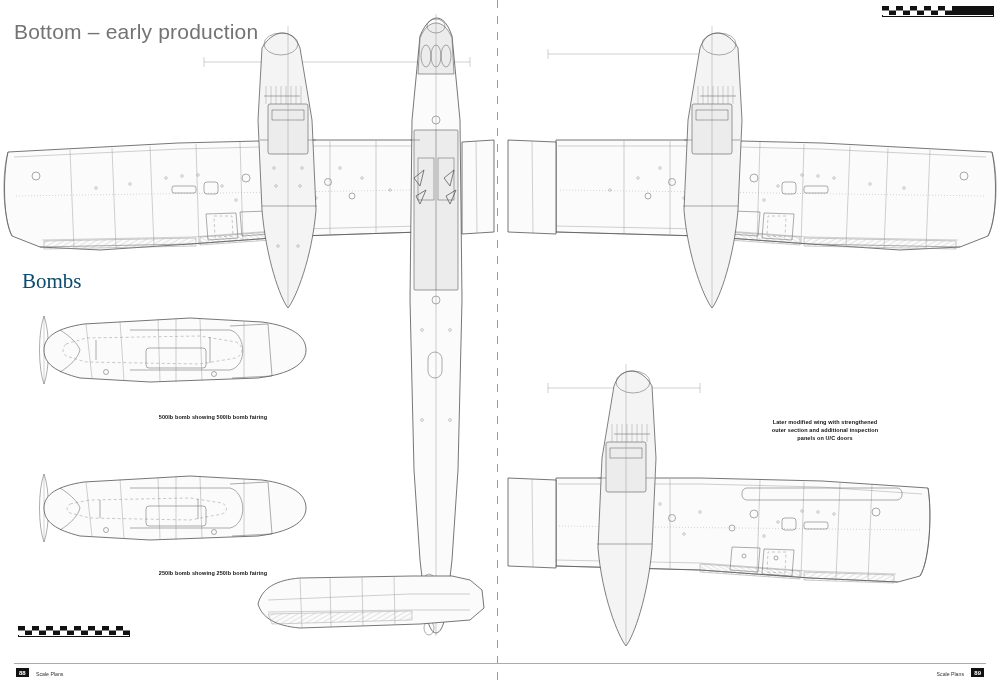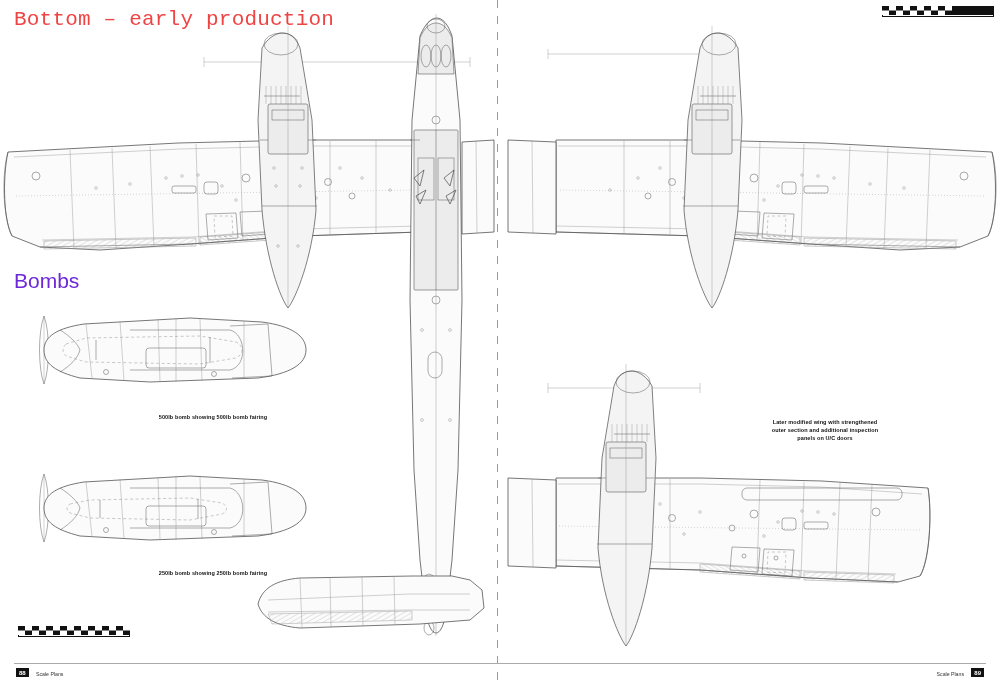--- a/index.html
+++ b/index.html
@@ -8,29 +8,29 @@
     background:#ffffff;
     font-family:"Liberation Sans",sans-serif;
     color:#111;
     overflow:hidden;
     position:relative;
   }
   .page{position:absolute;inset:0;}
 
   
   .title-main{
-    position:absolute;left:14px;top:8px;
-    font-family:Liberation Mono, monospace;
-    font-size:21px;letter-spacing:.2px;color:#ef4444;
+    position:absolute;left:14px;top:20px;
+    font-family:Liberation Sans, sans-serif;
+    font-size:21px;letter-spacing:.2px;color:#737373;
     white-space:nowrap;
   }
   .title-bombs{
-    position:absolute;left:14px;top:269px;
-    font-family:Liberation Sans, sans-serif;
-    font-size:21px;color:#6d28d9;
+    position:absolute;left:22px;top:269px;
+    font-family:Liberation Serif, serif;
+    font-size:21px;color:#0c4a6e;
   }
 
   
   .caption{
     position:absolute;
     font-size:5.5px;font-weight:bold;color:#111;
     text-align:center;line-height:1.45;
     letter-spacing:.1px;
   }
 

